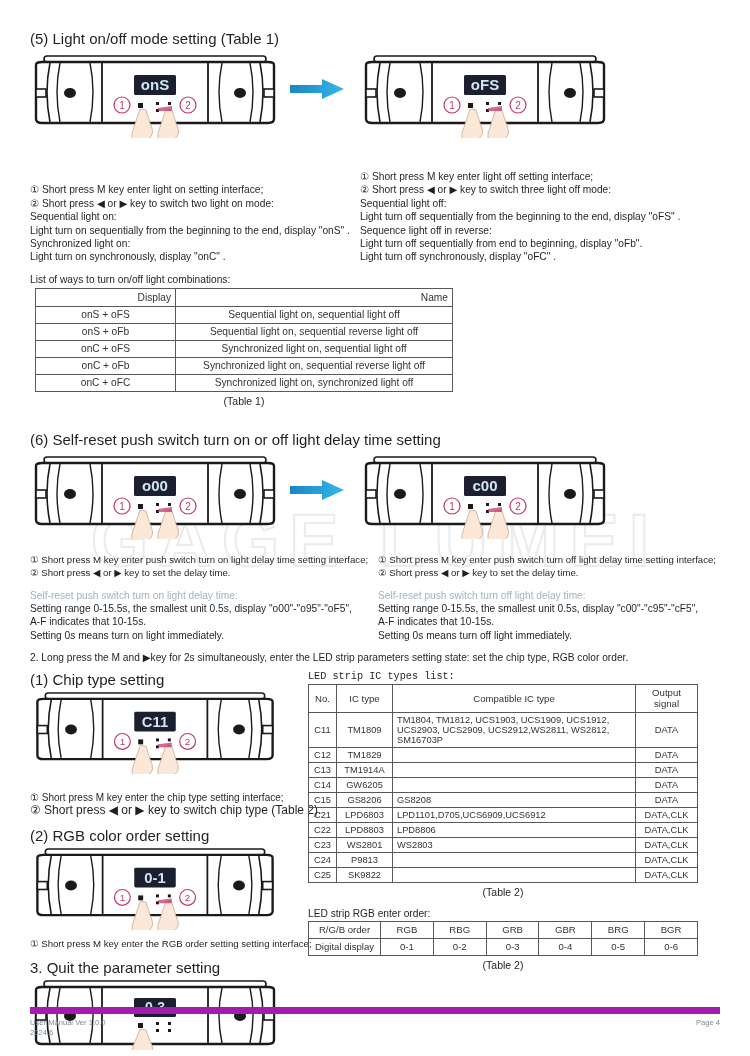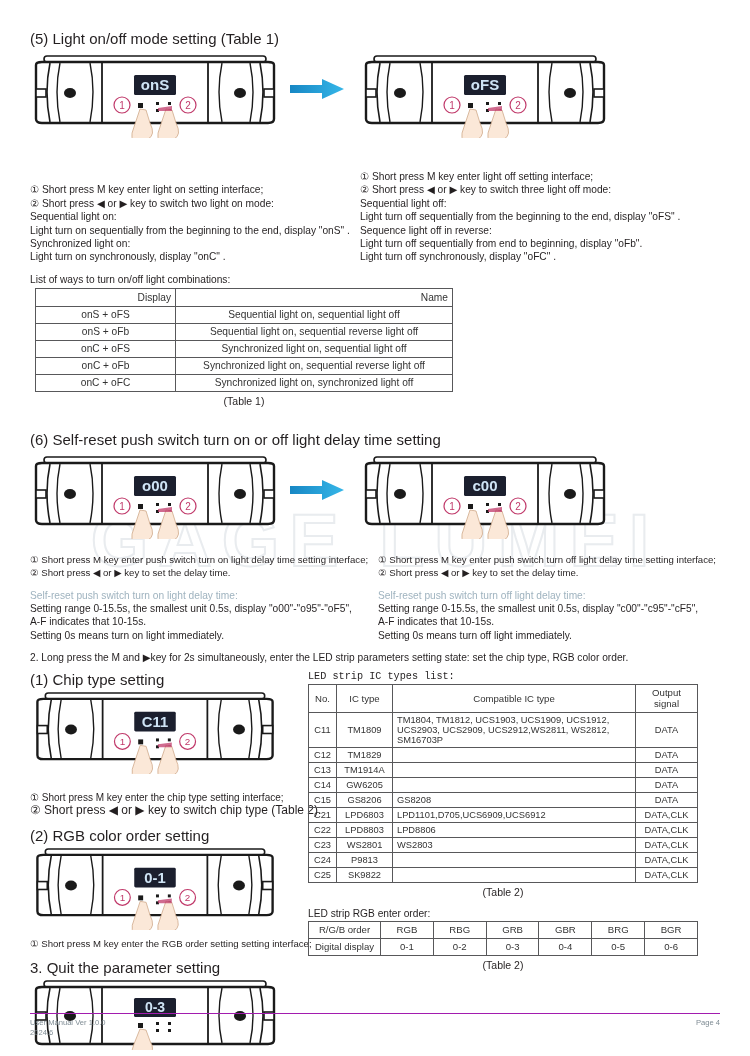--- a/index.html
+++ b/index.html
@@ -69,21 +69,21 @@
   .t2 .out{ text-align:center; width:62px; }
 
   .t3{ width:390px; }
   .t3 td{ text-align:center; font-size:9.6px; padding:2.5px 3px; }
   .t3 .hdr{ width:72px; }
 
   
   .footer{
     position:absolute;
     left:30px; right:30px; bottom:18px;
-    border-top:1px solid #a21caf;
+    border-top:7px solid #a21caf;
     padding-top:4px;
     display:flex;
     justify-content:space-between;
     align-items:flex-start;
     font-size:7.6px;
     color:#7f8c94;
     z-index:3;
   }
   .footer .left span{ display:block; line-height:10px; }
 </style>

